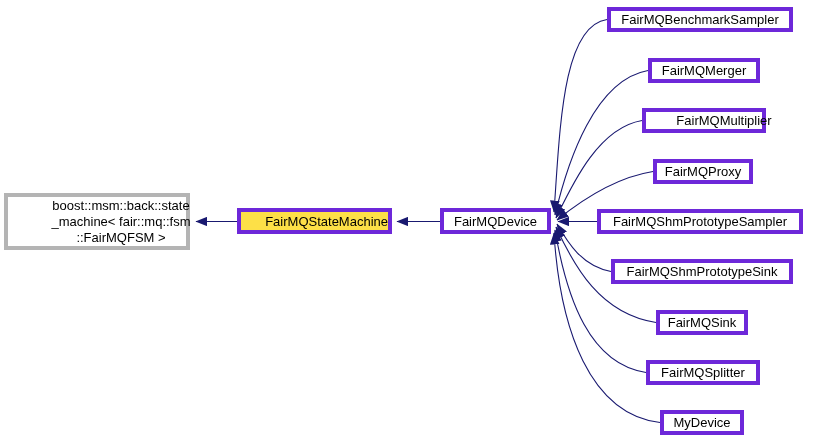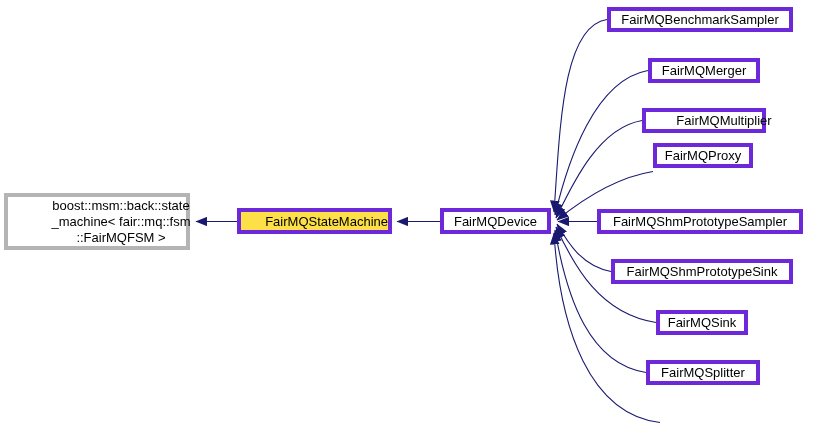--- a/index.html
+++ b/index.html
@@ -42,21 +42,21 @@
     text-align:center;
     padding-left:48px;
   }
   
   #n-base      {left:4px;   top:193px; width:186px; height:57px;}
   #n-current   {left:237px; top:208px; width:155px; height:26px;}
   #n-device    {left:440px; top:208px; width:111px; height:26px;}
   #n-d0 {left:607px; top:7px;   width:186px; height:25px;}
   #n-d1 {left:648px; top:58px;  width:112px; height:25px;}
   #n-d2 {left:642px; top:108px; width:124px; height:25px;padding-left:40px;}
-  #n-d3 {left:653px; top:143px; width:100px; height:25px;}
+  #n-d3 {left:653px; top:159px; width:100px; height:25px;}
   #n-d4 {left:597px; top:209px; width:206px; height:25px;}
   #n-d5 {left:611px; top:259px; width:182px; height:25px;}
   #n-d6 {left:656px; top:310px; width:92px;  height:25px;}
   #n-d7 {left:646px; top:360px; width:114px; height:25px;}
   #n-d8 {left:660px; top:410px; width:84px;  height:25px;}
   .edge{
     fill:none;
     stroke:#191970;
     stroke-width:1.1;
   }
@@ -118,14 +118,17 @@
   </div>
   <div id="n-d6" class="node">
     <span>FairMQSink</span>
   </div>
   <div id="n-d5" class="node">
     <span>FairMQShmPrototypeSink</span>
   </div>
   <div id="n-d7" class="node">
     <span>FairMQSplitter</span>
   </div>
+  <div id="n-d8" class="node">
+    <span>MyDevice</span>
+  </div>
 
 </div>
 
 </body></html>

